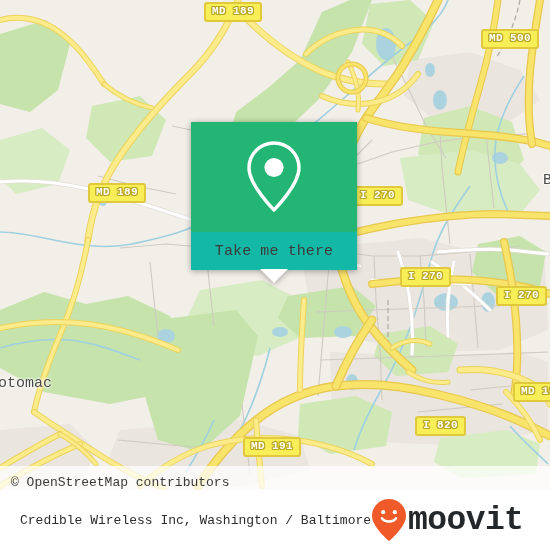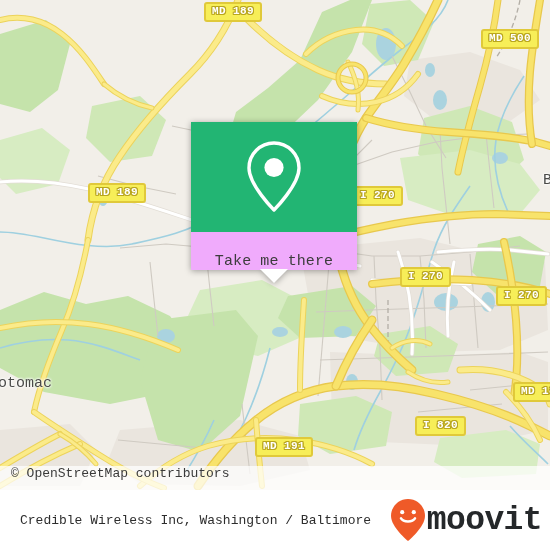--- a/index.html
+++ b/index.html
@@ -63,24 +63,24 @@
     filter: drop-shadow(0 1px 3px rgba(0,0,0,.35));
   }
   #popup-top {
     background: #22b573;
     height: 110px;
     display: flex;
     align-items: center;
     justify-content: center;
   }
   #popup-bottom {
-    background: #f0abfc;
+    background: #14b8a6;
     height: 38px;
     display: flex;
-    align-items: flex-end;
+    align-items: center;
     justify-content: center;
     position: relative;
   }
   #popup-cta {
     color: #3c3c3c;
     font-size: 15px;
     letter-spacing: .1px;
   }
   #popup-tail {
     position: absolute;
@@ -95,21 +95,21 @@
 
   
   #attribution {
     position: absolute;
     left: 0;
     top: 466px;
     height: 24px;
     width: 550px;
     background: rgba(255,255,255,.72);
     display: flex;
-    align-items: flex-start;
+    align-items: flex-end;
   }
   #attribution-text {
     font-size: 13px;
     color: #3a3a3a;
     padding-left: 11px;
   }
 
   
   #footer {
     position: absolute;
@@ -124,21 +124,21 @@
   }
   #footer-title {
     font-size: 13px;
     color: #2d2d2d;
     padding-left: 20px;
     white-space: nowrap;
   }
   #moovit-logo {
     display: flex;
     align-items: center;
-    padding-right: 8px;
+    padding-right: 28px;
   }
   #moovit-word {
     font-size: 33px;
     font-weight: bold;
     color: #25282a;
     letter-spacing: -0.6px;
     line-height: 33px;
     margin-left: 1px;
   }
 </style>
@@ -347,21 +347,21 @@
     </svg>
 
     <div class="shield" style="left:204px;top:2px">MD 189</div>
     <div class="shield" style="left:481px;top:29px">MD 500</div>
     <div class="shield" style="left:88px;top:183px">MD 189</div>
     <div class="shield" style="left:352px;top:186px">I 270</div>
     <div class="shield" style="left:400px;top:267px">I 270</div>
     <div class="shield" style="left:496px;top:286px">I 270</div>
     <div class="shield" style="left:513px;top:382px">MD 187</div>
     <div class="shield" style="left:415px;top:416px">I 820</div>
-    <div class="shield" style="left:255px;top:437px">MD 191</div>
+    <div class="shield" style="left:243px;top:437px">MD 191</div>
 
     <div class="place-label" style="left:-2px;top:375px">otomac</div>
     <div class="place-label" style="left:543px;top:172px">B</div>
 
     <div id="popup">
       <div id="popup-top">
         <svg width="62" height="74" viewBox="0 0 62 74">
           <path d="M31 3 C17.2 3 6 14.2 6 28 C6 45 31 70 31 70 C31 70 56 45 56 28 C56 14.2 44.8 3 31 3 Z" fill="none" stroke="#ffffff" stroke-width="3.4" stroke-linejoin="round"></path>
           <circle cx="31" cy="27.5" r="9.6" fill="#ffffff"></circle>
         </svg>

